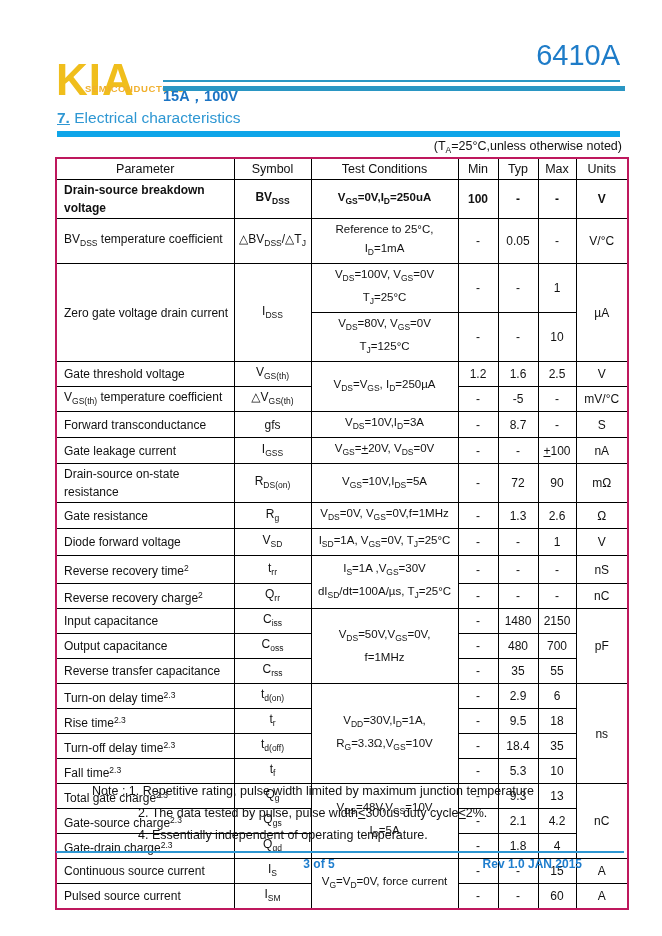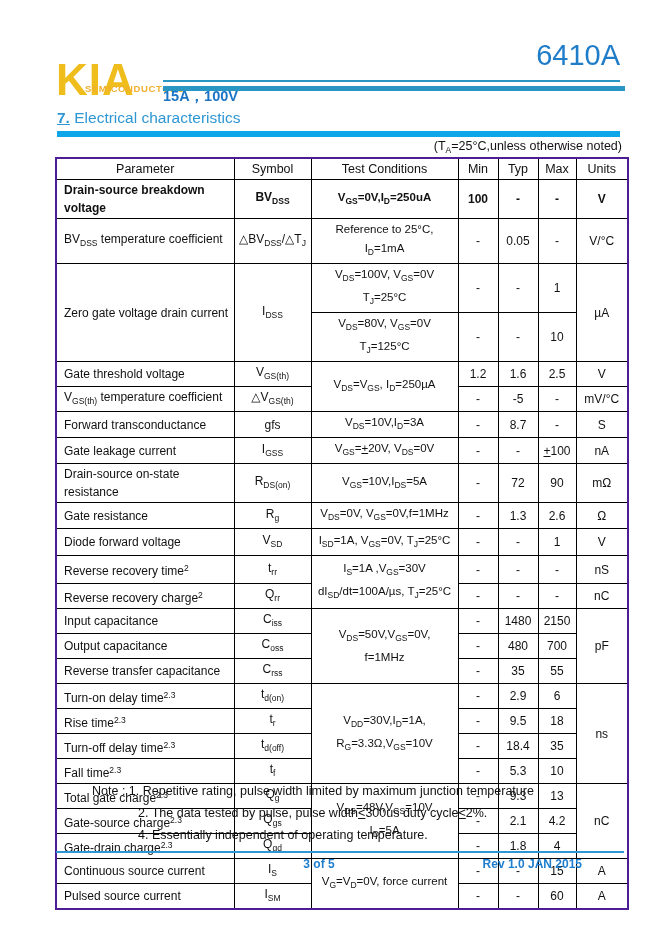--- a/index.html
+++ b/index.html
@@ -14,21 +14,21 @@
   .part-number { position:absolute; right:42px; top:40px; color:#1E7CC8; font-size:29px; line-height:30px; }
   .rule-thin { position:absolute; left:163px; top:80px; width:457px; height:2px; background:#2A96C3; }
   .rule-thick { position:absolute; left:163px; top:86px; width:462px; height:5px; background:#2A96C3; }
 
   
   .section-title { position:absolute; left:57px; top:109px; width:563px; color:#2E97D3; font-size:15.5px; padding-bottom:4px; border-bottom:6px solid #0ea5e9; }
   .section-title .num { text-decoration:underline; font-weight:bold; }
   .ta-note { position:absolute; right:40px; top:139px; font-size:12.5px; color:#111; }
 
   
-  table.spec { position:absolute; left:55px; top:157px; width:572px; border-collapse:collapse; table-layout:fixed; border:2px solid #4c1d95; }
+  table.spec { position:absolute; left:55px; top:157px; width:572px; border-collapse:collapse; table-layout:fixed; border:2px solid #be185d; }
   .spec td { border:1px solid #000; font-size:12px; text-align:center; vertical-align:middle; padding:1px 3px; line-height:18px; }
   .spec td.head { font-size:12.5px; }
   .spec td.param { text-align:left; padding-left:7px; }
   .spec td.cond { font-size:11.5px; line-height:19px; }
   .spec tr { height:21px; }
   tr.h22{height:22px} tr.h25{height:25px} tr.h27{height:27px} tr.h28{height:28px} tr.h37{height:37px} tr.h41{height:41px} tr.h42{height:42px}
   tr.bold td { font-weight:bold; }
   sub { font-size:8.5px; vertical-align:-3px; }
   sup { font-size:8.5px; vertical-align:4px; }
   u { text-decoration:underline; }

